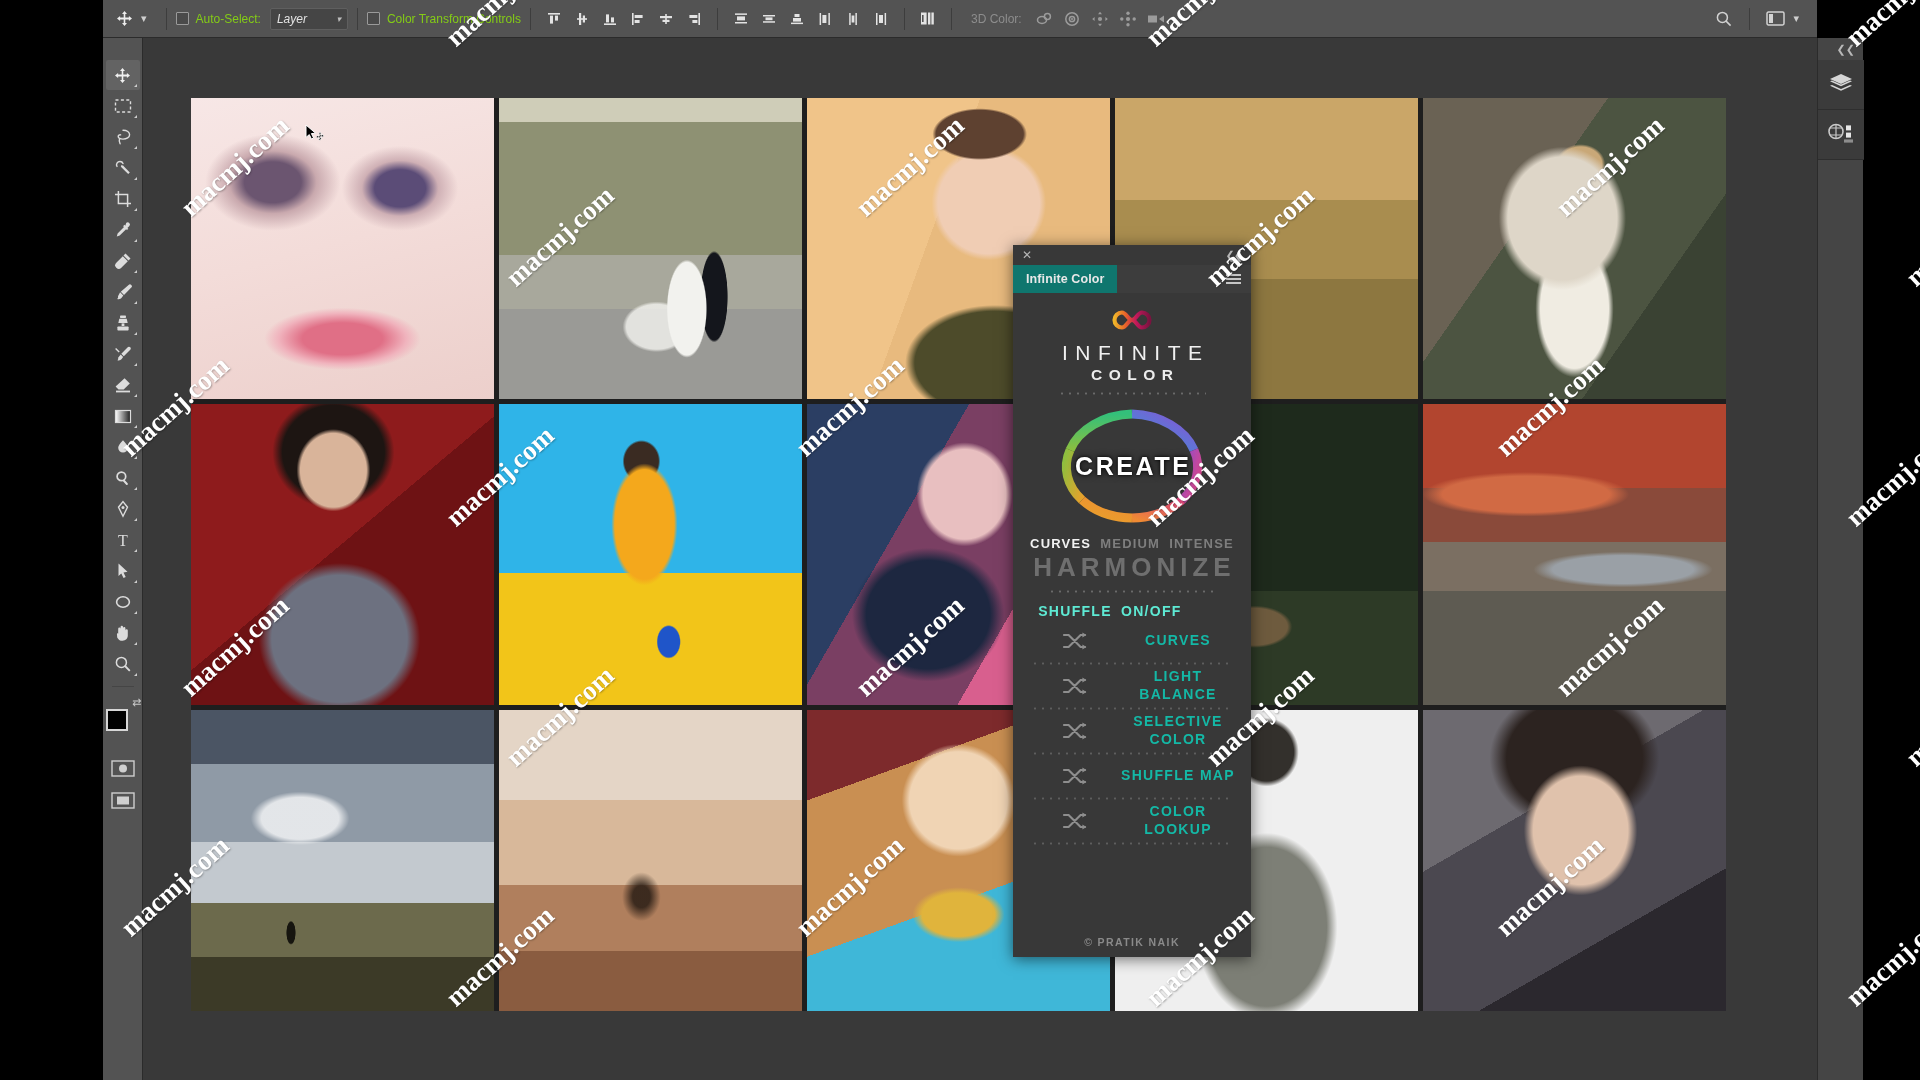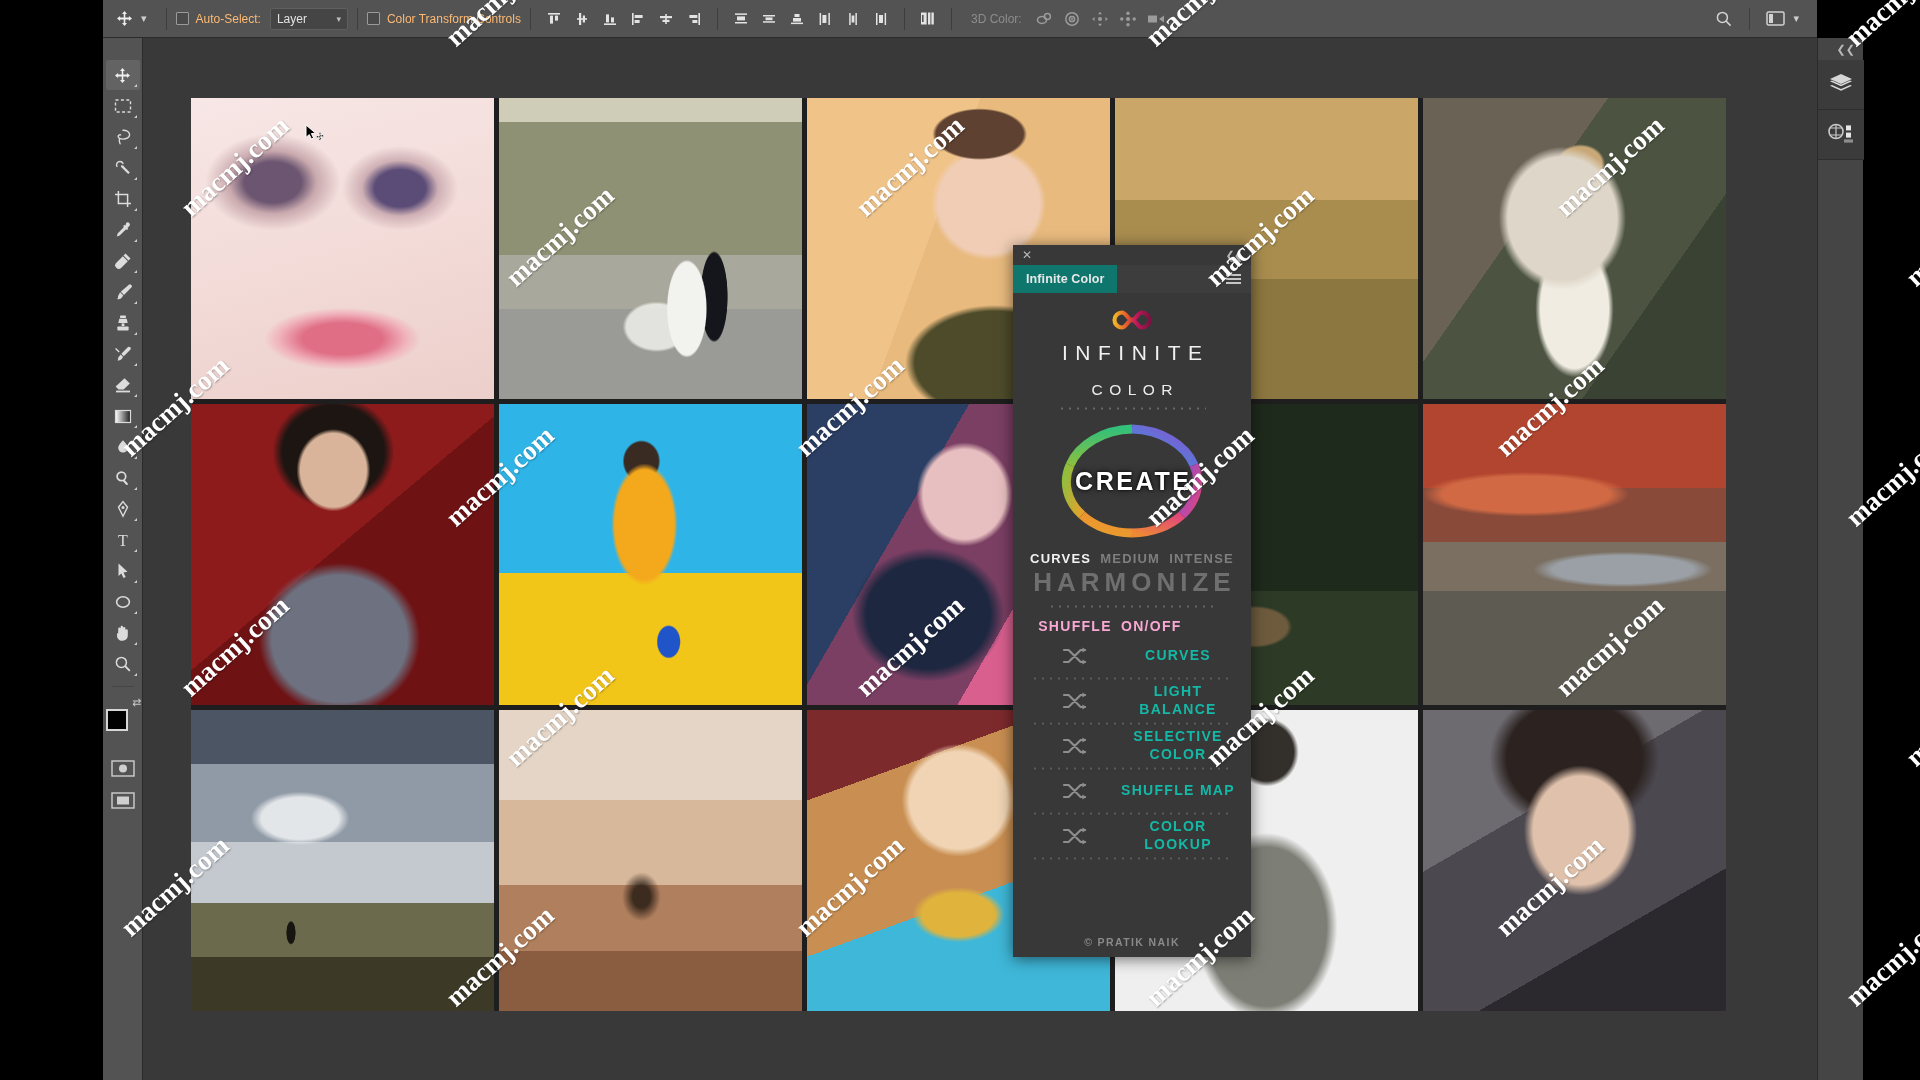--- a/index.html
+++ b/index.html
@@ -19,26 +19,26 @@
   .ob-toolicon {
     width: 30px; height: 26px; display: flex; align-items: center;
     justify-content: center; margin-left: 6px;
   }
   .ob-chev { color: #cfcfcf; font-size: 11px; margin: 0 10px 0 2px; }
   .ob-sep { width: 1px; height: 22px; background: #3d3d3d; margin: 0 9px; }
   .ob-check {
     width: 13px; height: 13px; border: 1px solid #9a9a9a;
     background: #4a4a4a; border-radius: 1px; flex: none;
   }
-  .ob-label { color: #fdba74; font-size: 12px; margin-left: 7px; white-space: nowrap; }
+  .ob-label { color: #84cc16; font-size: 12px; margin-left: 7px; white-space: nowrap; }
   .ob-select {
     margin-left: 9px; height: 22px; min-width: 78px; background: #454545;
     border: 1px solid #5f5f5f; border-radius: 2px; color: #e2e2e2;
     font-size: 12px; display: flex; align-items: center;
-    justify-content: space-between; padding: 0 6px;
+    justify-content: space-between; padding: 0 6px; font-style: italic;
   }
   .ob-select .cv { font-size: 9px; color: #bdbdbd; margin-left: 12px; }
   .align-grp { display: flex; align-items: center; }
   .align-btn {
     width: 26px; height: 26px; display: flex; align-items: center;
     justify-content: center; margin: 0 1px;
   }
   .align-btn svg { display: block; }
   .ob-label-3d { color: #8d8d8d; font-size: 12px; margin: 0 8px 0 10px; }
   .ob-3d-icon { width: 28px; height: 26px; display: flex; align-items: center; justify-content: center; opacity: .55; }
@@ -133,21 +133,21 @@
   .ic-menu span { display: block; width: 15px; height: 2px; background: #c6c6c6; box-shadow: 0 4px 0 #c6c6c6, 0 -4px 0 #c6c6c6; }
   .ic-body { flex: 1; background: #383838; padding: 14px 0 0; display: flex; flex-direction: column; align-items: center; }
 
   .ic-logo { width: 46px; height: 26px; margin-bottom: 9px; }
   .ic-brand1 {
     color: #f0f0f0; font-size: 21px; letter-spacing: 7.5px;
     font-weight: 300; text-indent: 7.5px; line-height: 1.05;
   }
   .ic-brand2 {
     color: #ededed; font-size: 15.5px; letter-spacing: 6.5px;
-    font-weight: 400; text-indent: 6.5px; margin-top: 17px;
+    font-weight: 700; text-indent: 6.5px; margin-top: 2px;
   }
   .dots { width: 148px; height: 5px; margin: 7px 0 4px;
     background-image: radial-gradient(circle, #6a6a6a 1px, transparent 1.2px);
     background-size: 8px 5px; background-repeat: repeat-x; }
   .dots.wide { width: 168px; }
 
   .create-wrap { position: relative; width: 152px; height: 120px; margin-top: 6px; }
   .create-ring { position: absolute; inset: 0; }
   .create-label {
     position: absolute; inset: 0; display: flex; align-items: center;
@@ -159,21 +159,21 @@
   .intensity { display: flex; gap: 9px; margin-top: 10px; align-items: baseline; }
   .intensity span { font-size: 13px; font-weight: bold; letter-spacing: 1.2px; color: #7e7e7e; }
   .intensity span.on { color: #f2f2f2; }
   .harmonize {
     color: #6f6f6f; font-size: 26px; font-weight: bold;
     letter-spacing: 5px; text-indent: 5px; margin-top: 2px; line-height: 1.1;
   }
   .col-heads { display: flex; width: 206px; margin-top: 5px; }
   .col-heads .h1 { width: 92px; text-align: center; }
   .col-heads .h2 { flex: 1; text-align: left; }
-  .col-heads div { color: #f9a8d4; font-size: 14px; font-weight: bold; letter-spacing: 1.3px; }
+  .col-heads div { color: #5eead4; font-size: 14px; font-weight: bold; letter-spacing: 1.3px; }
 
   .fx-list { width: 206px; margin-top: 2px; }
   .fx-row { display: flex; align-items: center; min-height: 40px; }
   .fx-shuffle { width: 92px; display: flex; align-items: center; justify-content: center; }
   .fx-name {
     flex: 1; color: #14b8a6; font-size: 14px; font-weight: bold;
     letter-spacing: 1.3px; line-height: 1.28; text-align: center;
   }
   .fx-sep { height: 5px; background-image: radial-gradient(circle, #5e5e5e 1px, transparent 1.2px);
     background-size: 8px 5px; background-repeat: repeat-x; margin: 0 2px; }

